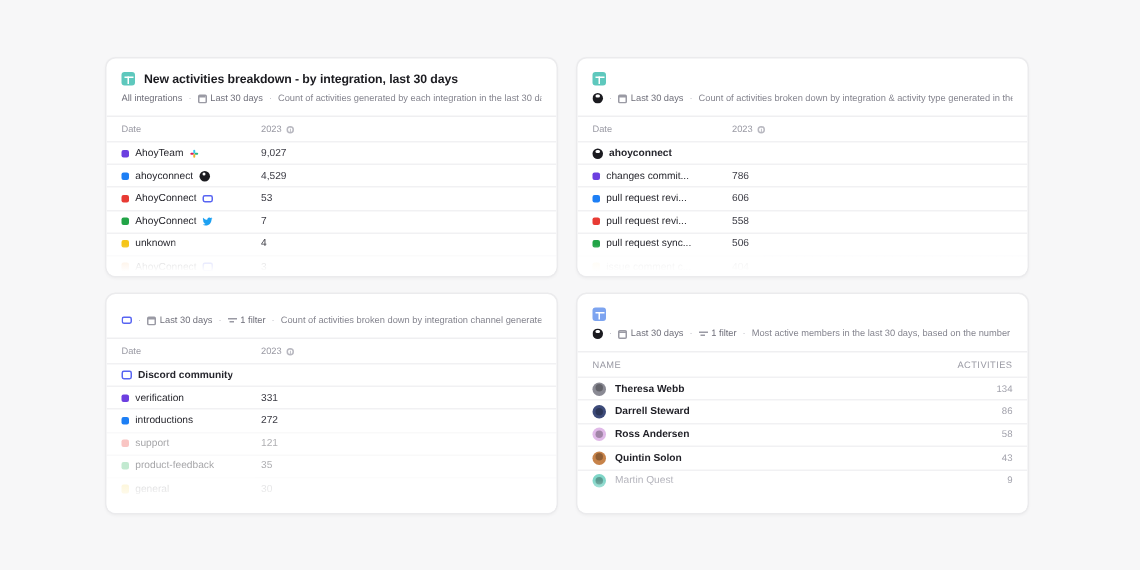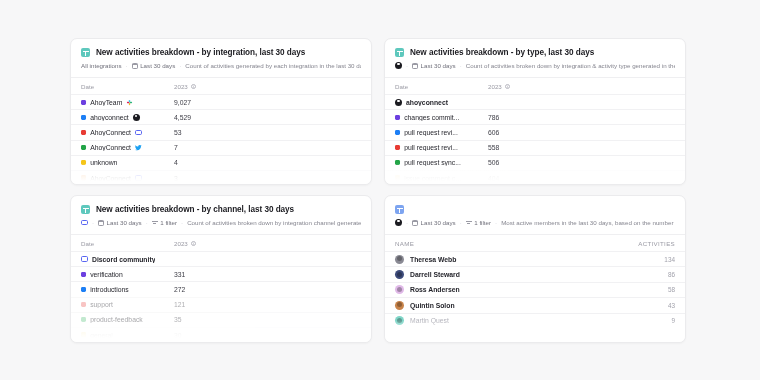--- a/index.html
+++ b/index.html
@@ -229,21 +229,20 @@
         <span class="val">3</span>
       </div>
       <div class="fadeout"></div>
     </div>
   </div>
 
   <div class="card tall">
     <div class="card-head">
       <div class="card-title">
         <span class="title-ico"></span>
-        <span>New activities breakdown - by type, last 30 days</span>
       </div>
       <div class="card-sub">
         <span class="ico-gh"></span>
         <span class="sep">·</span>
         <span class="sub-chip">
             <span class="ico-cal"></span>
             <span>Last 30 days</span>
           </span>
         <span class="sep">·</span>
         <span class="sub-text">Count of activities broken down by integration &amp; activity type generated in the last 30 da...</span>
@@ -298,24 +297,20 @@
             <span class="nm">issue comment c...</span>
           </span>
         <span class="val">404</span>
       </div>
       <div class="fadeout"></div>
     </div>
   </div>
 
   <div class="card tall2">
     <div class="card-head">
-      <div class="card-title">
-        <span class="title-ico"></span>
-        <span>New activities breakdown - by channel, last 30 days</span>
-      </div>
       <div class="card-sub">
         <span class="ico-discord"></span>
         <span class="sep">·</span>
         <span class="sub-chip">
             <span class="ico-cal"></span>
             <span>Last 30 days</span>
           </span>
         <span class="sep">·</span>
         <span class="sub-chip">
             <span class="ico-filter"></span>

